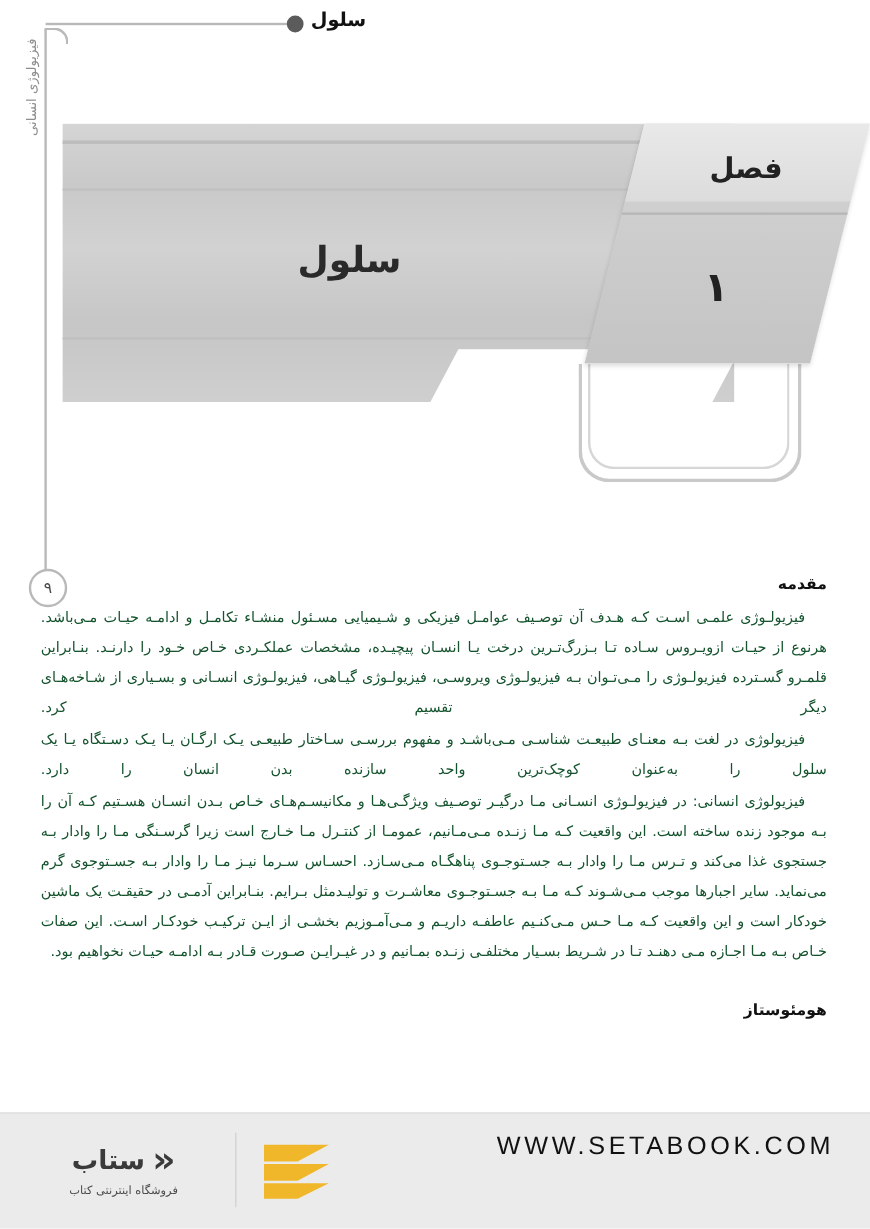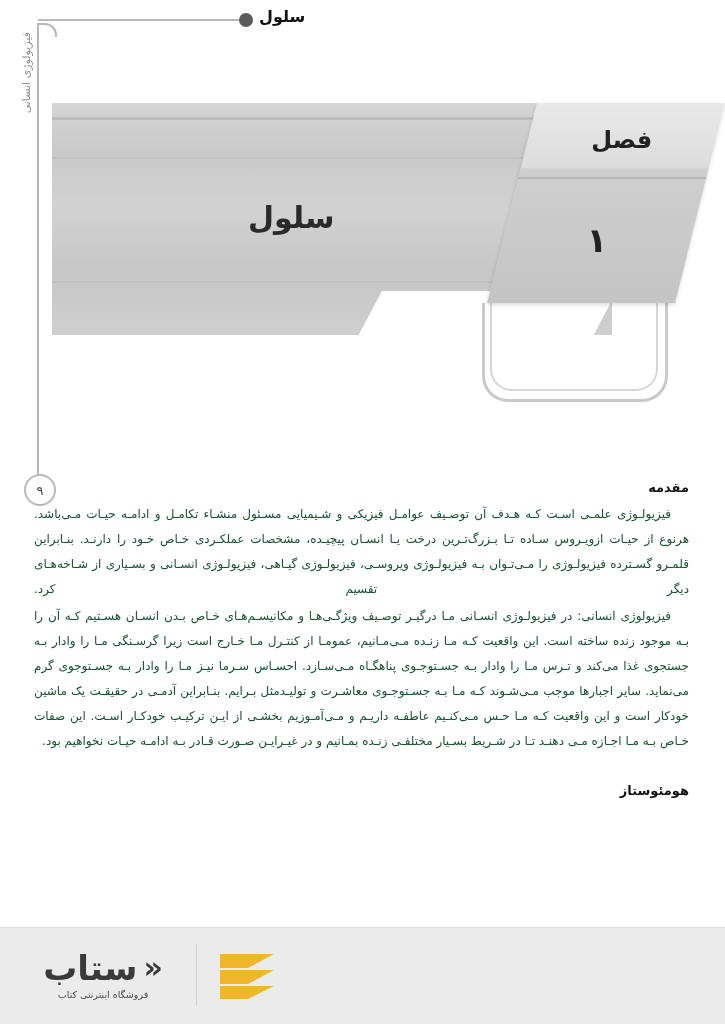--- a/index.html
+++ b/index.html
@@ -291,21 +291,21 @@
     gap: 6px;
     color: #3a3a3a;
   }
   .chev {
     font-size: 30px;
     font-weight: bold;
     color: #3a3a3a;
     line-height: 1;
   }
   .brand-fa {
-    font-size: 34px;
+    font-size: 22px;
     font-weight: bold;
     color: #3a3a3a;
     line-height: 1;
   }
   .brand-sub {
     font-size: 9.5px;
     color: #4a4a4a;
     margin-top: 4px;
     letter-spacing: .5px;
   }
@@ -370,20 +370,21 @@
   <div class="tab">
     <div class="tab-inner-line"></div>
     <div class="tab-label">فصل</div>
     <div class="tab-number">۱</div>
   </div>
 </div>
 
 <div class="content">
   <h2 class="sec-title">مقدمه</h2>
   <p class="para indent">فیزیولـوژی علمـی اسـت کـه هـدف آن توصـیف عوامـل فیزیکی و شـیمیایی مسـئول منشـاء تکامـل و ادامـه حیـات مـی‌باشد. هرنوع از حیـات ازویـروس سـاده تـا بـزرگ‌تـرین درخت یـا انسـان پیچیـده، مشخصات عملکـردی خـاص خـود را دارنـد. بنـابراین قلمـرو گسـترده فیزیولـوژی را مـی‌تـوان بـه فیزیولـوژی ویروسـی، فیزیولـوژی گیـاهی، فیزیولـوژی انسـانی و بسـیاری از شـاخه‌هـای دیگر تقسیم کرد.</p>
+  <p class="para indent">فیزیولوژی در لغت بـه معنـای طبیعـت شناسـی مـی‌باشـد و مفهوم بررسـی سـاختار طبیعـی یـک ارگـان یـا یـک دسـتگاه یـا یک سلول را به‌عنوان کوچک‌ترین واحد سازنده بدن انسان را دارد.</p>
   <p class="para indent last">فیزیولوژی انسانی: در فیزیولـوژی انسـانی مـا درگیـر توصـیف ویژگـی‌هـا و مکانیسـم‌هـای خـاص بـدن انسـان هسـتیم کـه آن را بـه موجود زنده ساخته است. این واقعیت کـه مـا زنـده مـی‌مـانیم، عمومـا از کنتـرل مـا خـارج است زیرا گرسـنگی مـا را وادار بـه جستجوی غذا می‌کند و تـرس مـا را وادار بـه جسـتوجـوی پناهگـاه مـی‌سـازد. احسـاس سـرما نیـز مـا را وادار بـه جسـتوجوی گرم می‌نماید. سایر اجبارها موجب مـی‌شـوند کـه مـا بـه جسـتوجـوی معاشـرت و تولیـدمثل بـرایم. بنـابراین آدمـی در حقیقـت یک ماشین خودکار است و این واقعیت کـه مـا حـس مـی‌کنـیم عاطفـه داریـم و مـی‌آمـوزیم بخشـی از ایـن ترکیـب خودکـار اسـت. این صفات خـاص بـه مـا اجـازه مـی دهنـد تـا در شـریط بسـیار مختلفـی زنـده بمـانیم و در غیـرایـن صـورت قـادر بـه ادامـه حیـات نخواهیم بود.</p>
 
   <h2 class="sec-title second">هومئوستاز</h2>
 </div>
 
 <div class="footer">
   <div class="footer-inner">
     <div class="brand-mark">
       <div class="brand-logo-row">
         <span class="chev">«</span>
@@ -393,15 +394,16 @@
     </div>
     <div class="divider"></div>
     <div class="ribbon">
       <svg width="58" height="48" viewBox="0 0 58 48">
         <polygon points="2,2 56,2 30,16 2,16" fill="#f0b72b"></polygon>
         <polygon points="2,18 56,18 30,32 2,32" fill="#f0b72b"></polygon>
         <polygon points="2,34 56,34 30,47 2,47" fill="#f0b72b"></polygon>
       </svg>
     </div>
     <div class="footer-text">
+      <div class="footer-url">WWW.SETABOOK.COM</div>
     </div>
   </div>
 </div>
 
 </body></html>

